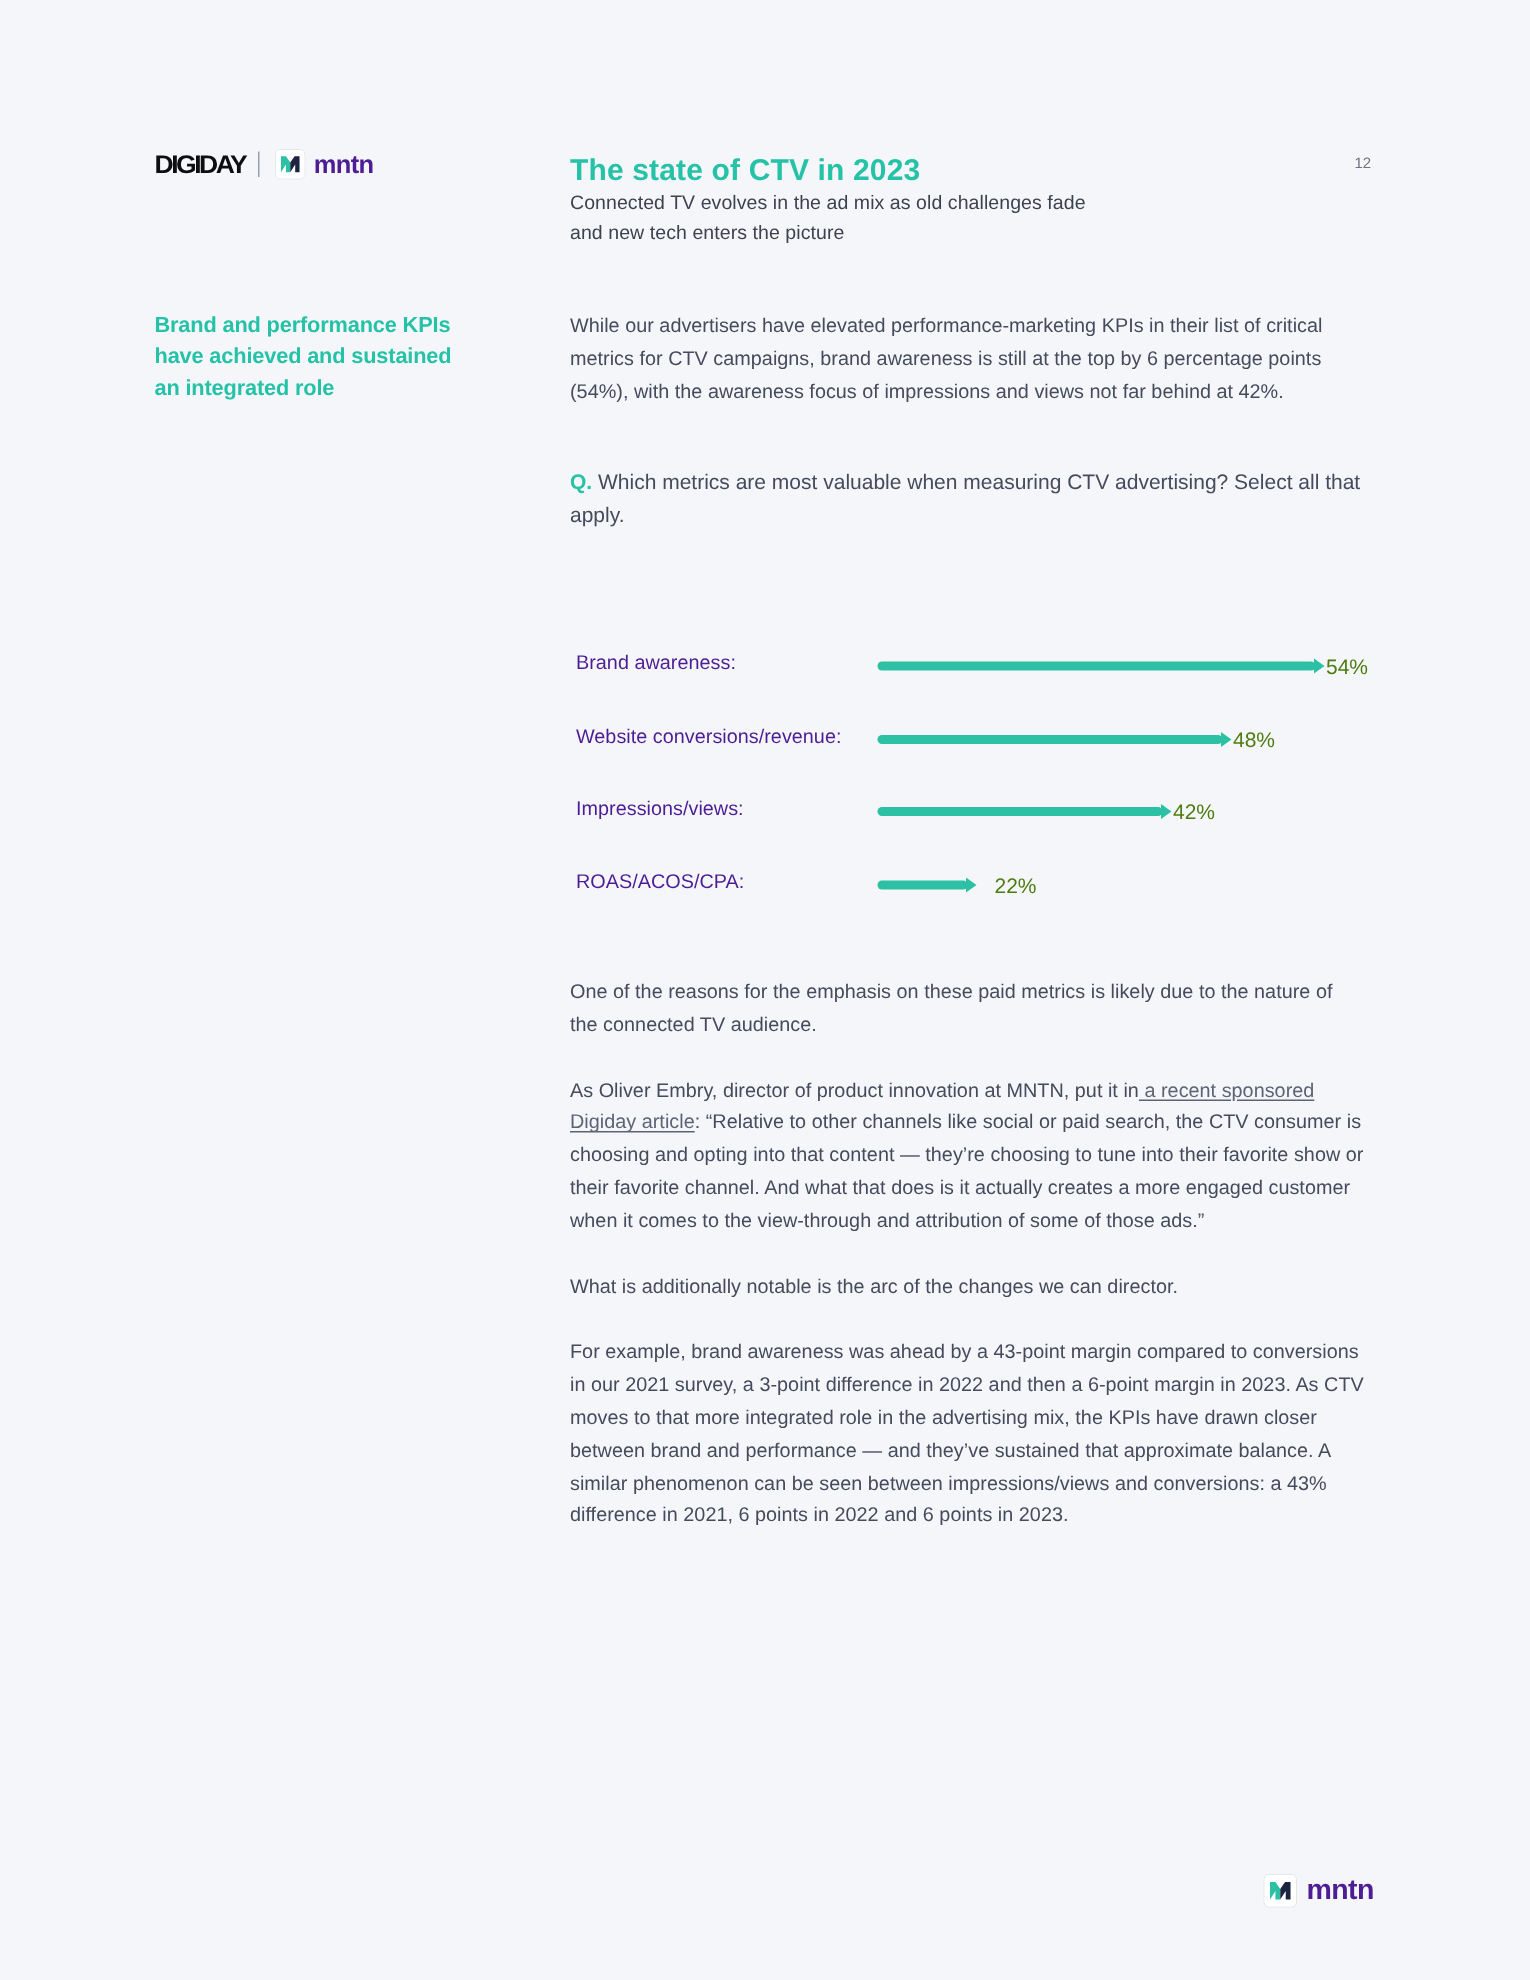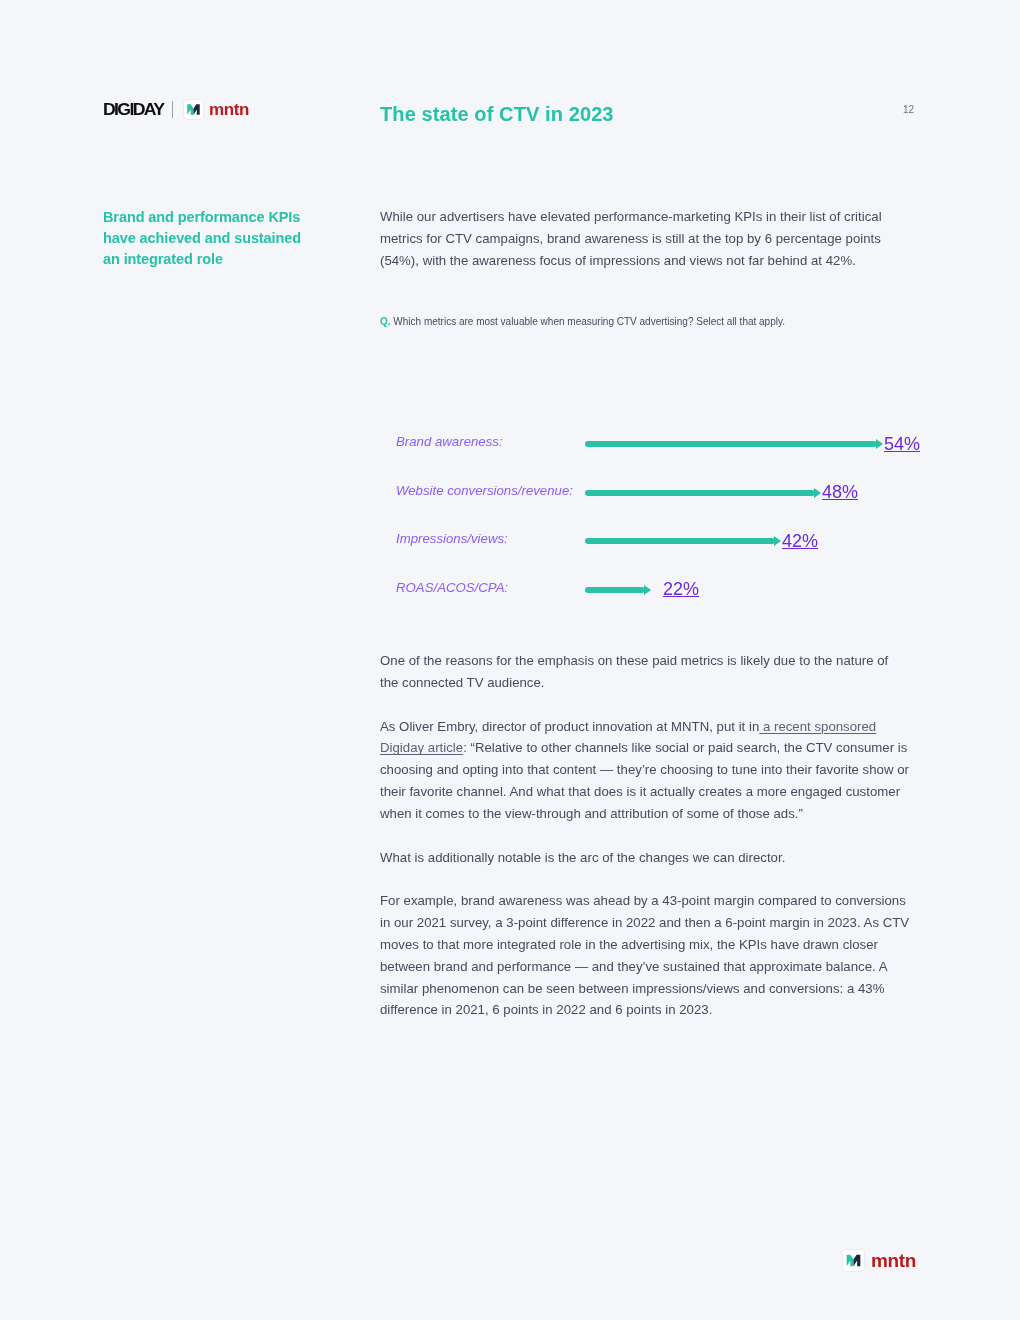--- a/index.html
+++ b/index.html
@@ -64,21 +64,21 @@
     position: relative;
     display: block;
     box-shadow: 0 0 0 0.5px rgba(200,205,212,0.5);
   }
   .mntn-mark svg { display: block; }
   .mntn-word {
     font-family: "Liberation Sans", sans-serif;
     font-weight: 700;
     font-size: 17px;
     letter-spacing: -0.4px;
-    color: #b91c1c;
+    color: #4c1d95;
     line-height: 1;
   }
 
   .doc-title {
     position: absolute;
     left: 380px;
     top: 103px;
     font-size: 20px;
     font-weight: 700;
     color: #26c2a8;
@@ -124,21 +124,21 @@
     width: 528px;
   }
   .body-text {
     font-size: 13.2px;
     line-height: 21.8px;
     color: #454b5c;
     letter-spacing: 0.02px;
     margin: 0 0 22px 0;
   }
   .question {
-    font-size: 10px;
+    font-size: 14px;
     line-height: 21.8px;
     color: #454b5c;
     margin: 40px 0 0 0;
   }
   .q-marker {
     color: #26c2a8;
     font-weight: 700;
   }
   .doc-link {
     color: #5b6374;
@@ -152,27 +152,26 @@
     left: 380px;
     top: 425px;
     width: 540px;
   }
   .chart-row {
     position: relative;
     height: 48.6px;
   }
   .chart-label {
     position: absolute;
-    left: 16px;
+    left: 4px;
     top: 9px;
     font-size: 13.2px;
-    color: #8b5cf6;
+    color: #4c1d95;
     white-space: nowrap;
     letter-spacing: 0.02px;
-    font-style: italic;
   }
   .bar-zone {
     position: absolute;
     left: 205px;
     top: 9px;
     height: 20px;
     display: flex;
     align-items: center;
   }
   .bar {
@@ -184,25 +183,24 @@
   .bar-arrow {
     width: 0;
     height: 0;
     border-top: 5px solid transparent;
     border-bottom: 5px solid transparent;
     border-left: 7px solid #2cc0a4;
     display: block;
     margin-left: -1px;
   }
   .bar-value {
-    font-size: 18px;
-    color: #6d28d9;
+    font-size: 14px;
+    color: #4d7c0f;
     margin-left: 1px;
     white-space: nowrap;
-    text-decoration: underline;
   }
   .bar-value.spaced {
     margin-left: 12px;
   }
 
   
   .lower-col {
     position: absolute;
     left: 380px;
     top: 650px;
@@ -242,20 +240,22 @@
             <rect x="0" y="0" width="19" height="19" rx="3" fill="#ffffff"></rect>
             <path d="M3.3 4.2 L6.6 4.2 L9.5 8.4 L9.5 14.8 L6.6 14.8 L6.6 9.6 L3.3 14.8 Z" fill="#2cc0a4"></path>
             <path d="M9.5 8.4 L12.4 4.2 L15.7 4.2 L15.7 14.8 L12.8 14.8 L12.8 9.6 L9.5 14.8 Z" fill="#1d2440"></path>
           </svg>
         </span>
         <span class="mntn-word">mntn</span>
       </span>
     </div>
 
     <div class="doc-title">The state of CTV in 2023</div>
+    <div class="doc-subtitle">Connected TV evolves in the ad mix as old challenges fade
+and new tech enters the picture</div>
     <div class="page-number">12</div>
   </div>
 
   <div class="side-heading">Brand and performance KPIs
 have achieved and sustained
 an integrated role</div>
 
   <div class="main-col">
     <p class="body-text">While our advertisers have elevated performance-marketing KPIs in their list of critical metrics for CTV campaigns, brand awareness is still at the top by 6 percentage points (54%), with the awareness focus of impressions and views not far behind at 42%.</p>
     <p class="question">

